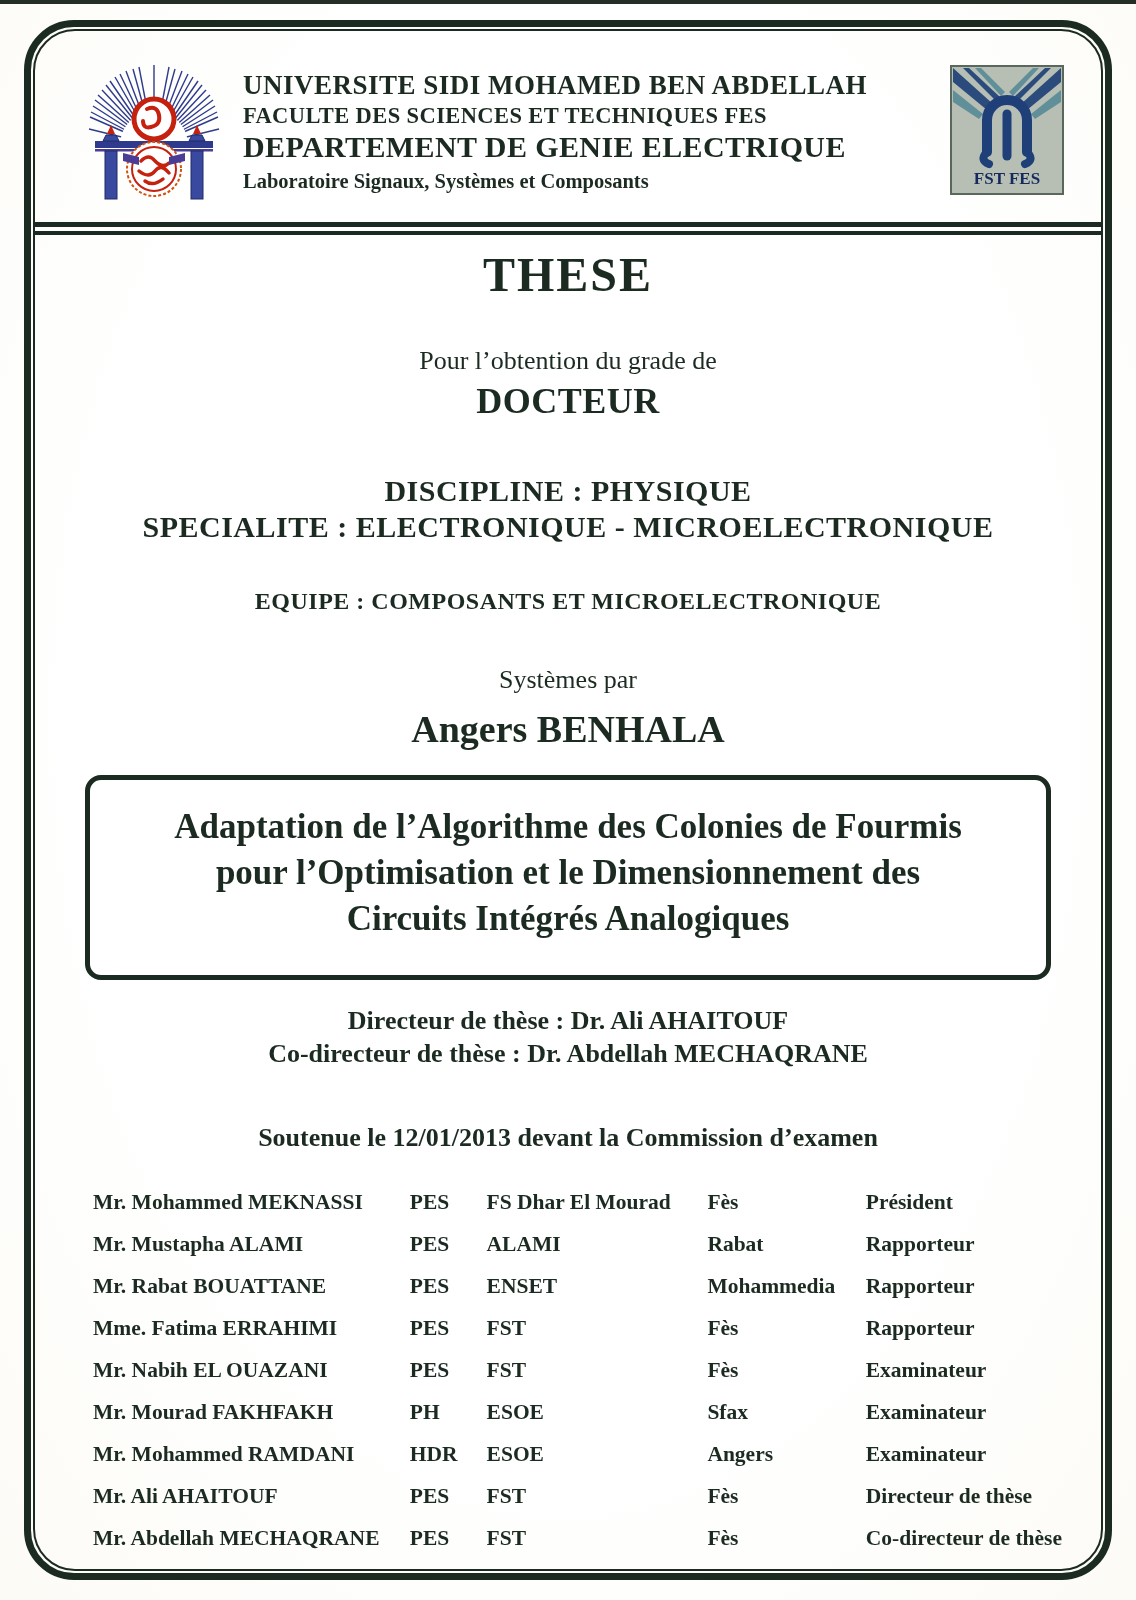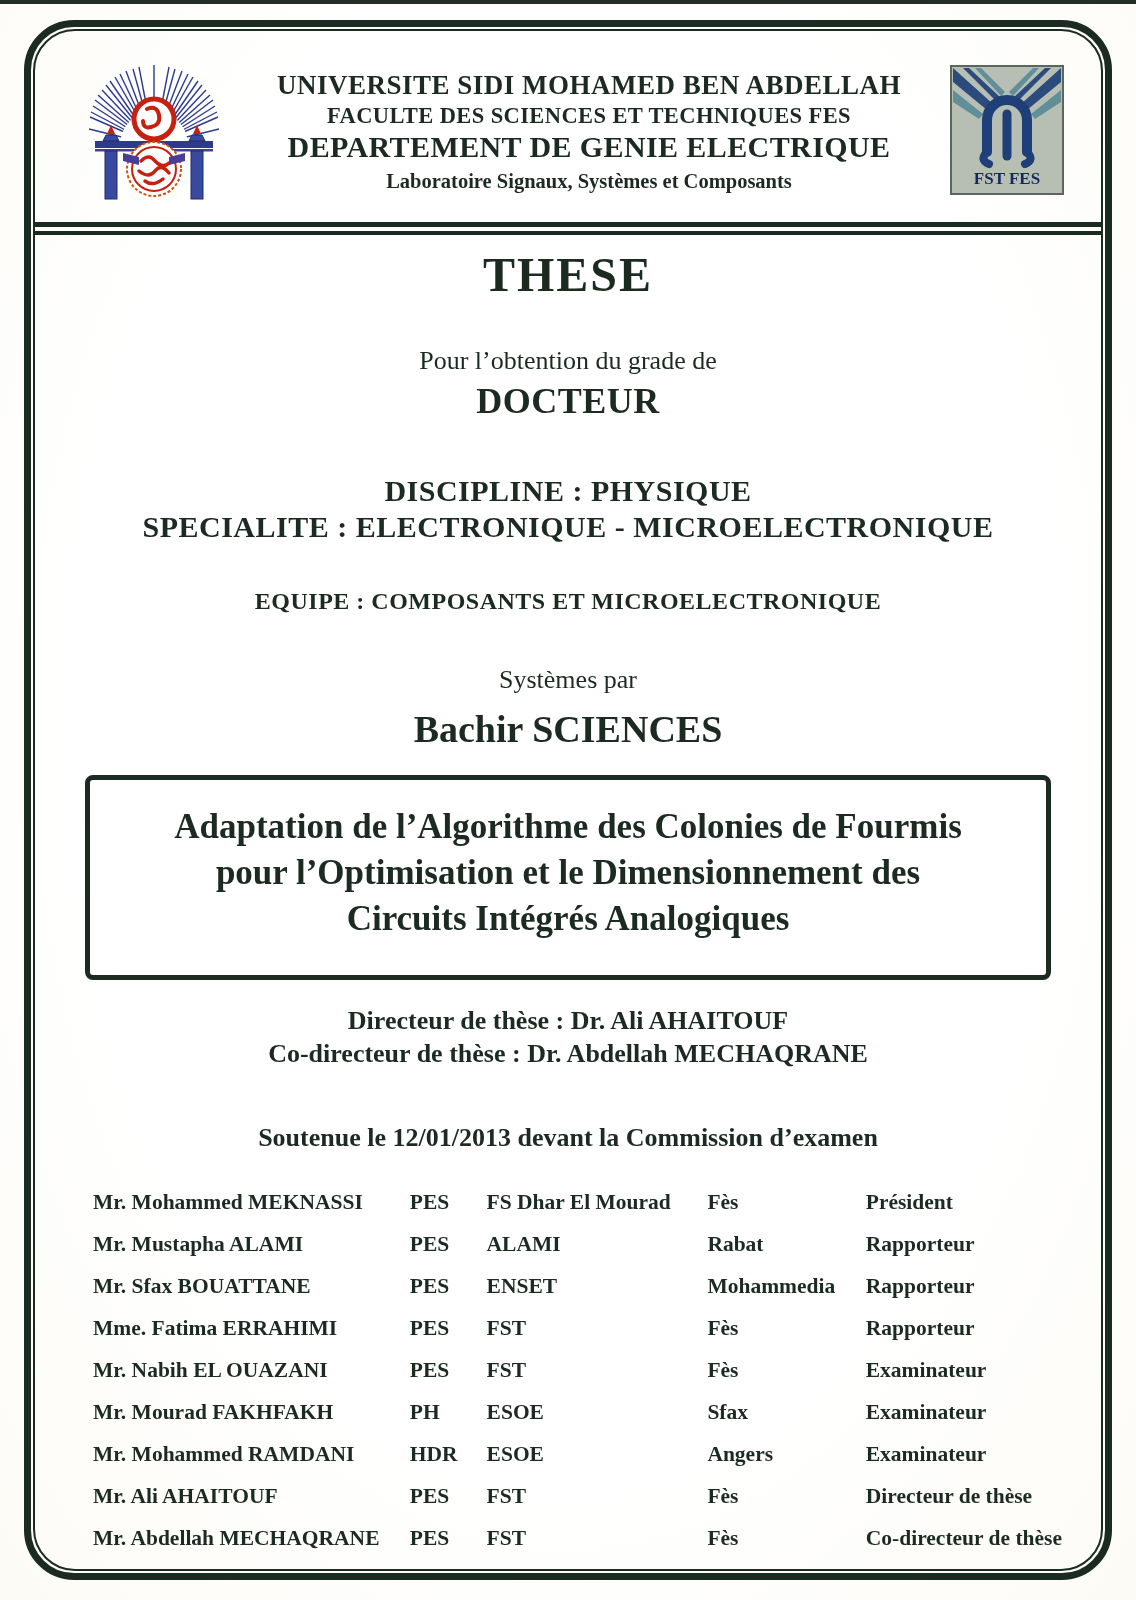--- a/index.html
+++ b/index.html
@@ -37,21 +37,21 @@
     overflow: hidden;
   }
   
   .header {
     display: flex; align-items: center;
     padding: 26px 36px 6px 44px;
     gap: 14px;
   }
   .logo-left { flex: 0 0 150px; }
   .logo-right { flex: 0 0 116px; }
-  .header-text { flex: 1; text-align: center; line-height: 1.22; font-family: Liberation Serif, serif; }
+  .header-text { flex: 1; line-height: 1.22; font-family: Liberation Serif, serif; }
   .t-university { font-size: 27px; font-weight: bold; letter-spacing: 0.5px; }
   .t-faculty    { font-size: 22.5px; font-weight: bold; letter-spacing: 0.4px; }
   .t-department { font-size: 30px; font-weight: bold; letter-spacing: 0.4px; }
   .t-laboratory { font-size: 20.5px; font-weight: bold; margin-top: 3px; }
   .separator {
     margin-top: 10px;
     height: 13px;
     border-top: 5px solid var(--ink);
     border-bottom: 4px solid var(--ink);
   }
@@ -61,21 +61,21 @@
   .grade-intro { font-size: 26px; margin-top: 44px; }
   .grade       { font-size: 36px; font-weight: bold; margin-top: 4px; letter-spacing: 0.5px; }
   .discipline  { font-size: 30px; font-weight: bold; margin-top: 52px; letter-spacing: 0.5px; }
   .specialite  { font-size: 30px; font-weight: bold; margin-top: 2px; letter-spacing: 0.5px; }
   .equipe      { font-size: 24px; font-weight: bold; margin-top: 44px; letter-spacing: 0.5px; }
   .presented   { font-size: 26px; margin-top: 50px; }
   .author      { font-size: 38px; font-weight: bold; margin-top: 12px; }
   .title-box {
     margin: 24px 16px 0;
     border: 5px solid var(--ink);
-    border-radius: 8px;
+    border-radius: 16px;
     padding: 24px 14px 32px;
     font-size: 35px; font-weight: bold;
     line-height: 1.32;
   }
   .director  { font-size: 26px; font-weight: bold; margin-top: 24px; line-height: 1.3; }
   .codirector{ font-size: 26px; font-weight: bold; margin-top: 2px; }
   .defense   { font-size: 26px; font-weight: bold; margin-top: 54px; }
   
   .committee { margin: 28px 14px 0 24px; }
   .committee-row {
@@ -204,21 +204,21 @@
 
         <p class="grade-intro">Pour l’obtention du grade de</p>
         <p class="grade">DOCTEUR</p>
 
         <p class="discipline">DISCIPLINE : PHYSIQUE</p>
         <p class="specialite">SPECIALITE : ELECTRONIQUE - MICROELECTRONIQUE</p>
 
         <p class="equipe">EQUIPE : COMPOSANTS ET MICROELECTRONIQUE</p>
 
         <p class="presented">Systèmes par</p>
-        <p class="author">Bachir SCIENCES</p>
+        <p class="author">Angers BENHALA</p>
 
         <div class="title-box">
           <p>Adaptation de l’Algorithme des Colonies de Fourmis</p>
           <p>pour l’Optimisation et le Dimensionnement des</p>
           <p>Circuits Intégrés Analogiques</p>
         </div>
 
         <p class="director">Directeur de thèse : Dr. Ali AHAITOUF</p>
         <p class="codirector">Co-directeur de thèse : Dr. Abdellah MECHAQRANE</p>
 
@@ -236,21 +236,21 @@
 
             <div class="committee-row">
               <span class="c-name">Mr. Mustapha ALAMI</span>
               <span class="c-grade">PES</span>
               <span class="c-inst">ALAMI</span>
               <span class="c-city">Rabat</span>
               <span class="c-role">Rapporteur</span>
             </div>
 
             <div class="committee-row">
-              <span class="c-name">Mr. Sfax BOUATTANE</span>
+              <span class="c-name">Mr. Rabat BOUATTANE</span>
               <span class="c-grade">PES</span>
               <span class="c-inst">ENSET</span>
               <span class="c-city">Mohammedia</span>
               <span class="c-role">Rapporteur</span>
             </div>
 
             <div class="committee-row">
               <span class="c-name">Mme. Fatima ERRAHIMI</span>
               <span class="c-grade">PES</span>
               <span class="c-inst">FST</span>

